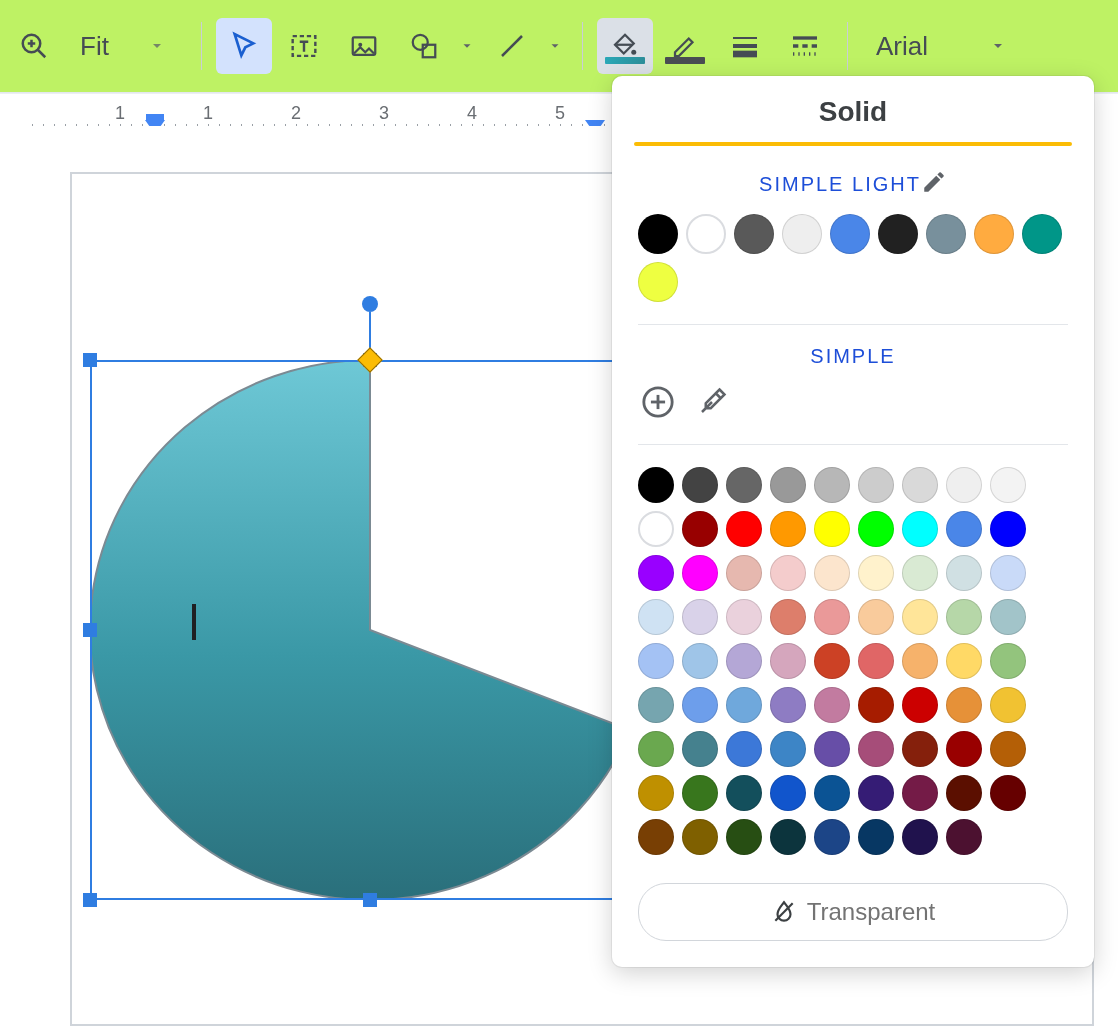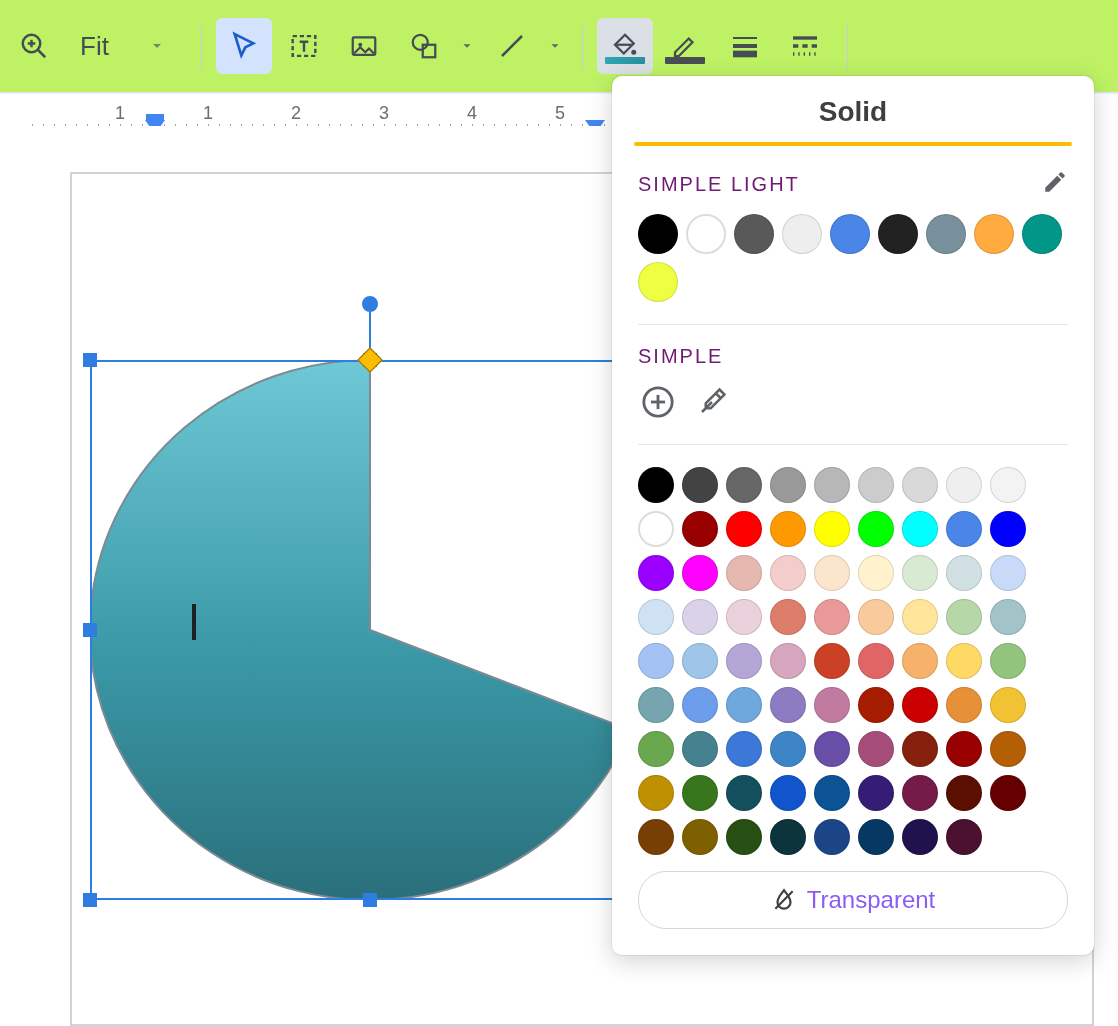--- a/index.html
+++ b/index.html
@@ -218,22 +218,22 @@
     font-weight:700;
   }
   .tab.active::after{
     content:"";position:absolute;left:22px;right:22px;bottom:0;height:4px;background:#fbbc04;border-radius:2px;
   }
 
   .section {
     padding:22px 26px 0 26px;
   }
   .section-header {
-    display:flex;align-items:center;justify-content:space-between;
-    font-size:20px;letter-spacing:2px;color:#701a75;
+    display:flex;align-items:center;justify-content:center;
+    font-size:20px;letter-spacing:2px;color:#1d4ed8;
     margin-bottom:14px;
   }
   .section-header .pencil { color:#5f6368; }
 
   .swatch-row, .swatch-grid {
     display:flex;flex-wrap:wrap;gap:8px;
   }
   .sw {
     width:36px;height:36px;border-radius:50%;
     box-sizing:border-box;
@@ -255,26 +255,26 @@
   }
 
   .swatch-grid {
     padding:0 26px;
     margin-top:22px;
     width:calc(100% - 52px);
   }
   .swatch-grid .sw { width:36px;height:36px; }
 
   .transparent-btn {
-    margin:16px 26px 0 26px;
+    margin:28px 26px 0 26px;
     height:56px;
     border:1px solid #d2d6db;
     border-radius:28px;
     display:flex;align-items:center;justify-content:center;gap:10px;
-    font-size:24px;color:#8b5cf6;
+    font-size:24px;color:#737373;
   }
 
 </style>
 </head>
 <body>
 
 <div class="toolbar">
 
   <div class="zoom-group">
     <div class="tb-btn">
@@ -372,20 +372,26 @@
   <div class="tb-btn">
     <svg width="32" height="32" viewBox="0 0 24 24" stroke="#454c54" stroke-width="2.5">
       <line x1="3" y1="6" x2="21" y2="6" stroke-dasharray="0"></line>
       <line x1="3" y1="12" x2="21" y2="12" stroke-dasharray="4 3"></line>
       <line x1="3" y1="18" x2="21" y2="18" stroke-dasharray="1 3"></line>
     </svg>
   </div>
 
   <div class="sep"></div>
 
+  <div class="font-select">
+    <span>Arial</span>
+    <svg width="16" height="16" viewBox="0 0 24 24">
+        <path d="M6 9l6 6 6-6" fill="#5f6368"></path>
+      </svg>
+  </div>
 </div>
 
 <div class="ruler-wrap">
   <div class="ruler" id="ruler">
       <div class="tick-label" style="left: 50px;">1</div>
       <div class="tick-label" style="left: 138px;">1</div>
       <div class="tick-label" style="left: 226px;">2</div>
       <div class="tick-label" style="left: 314px;">3</div>
       <div class="tick-label" style="left: 402px;">4</div>
       <div class="tick-label" style="left: 490px;">5</div>

